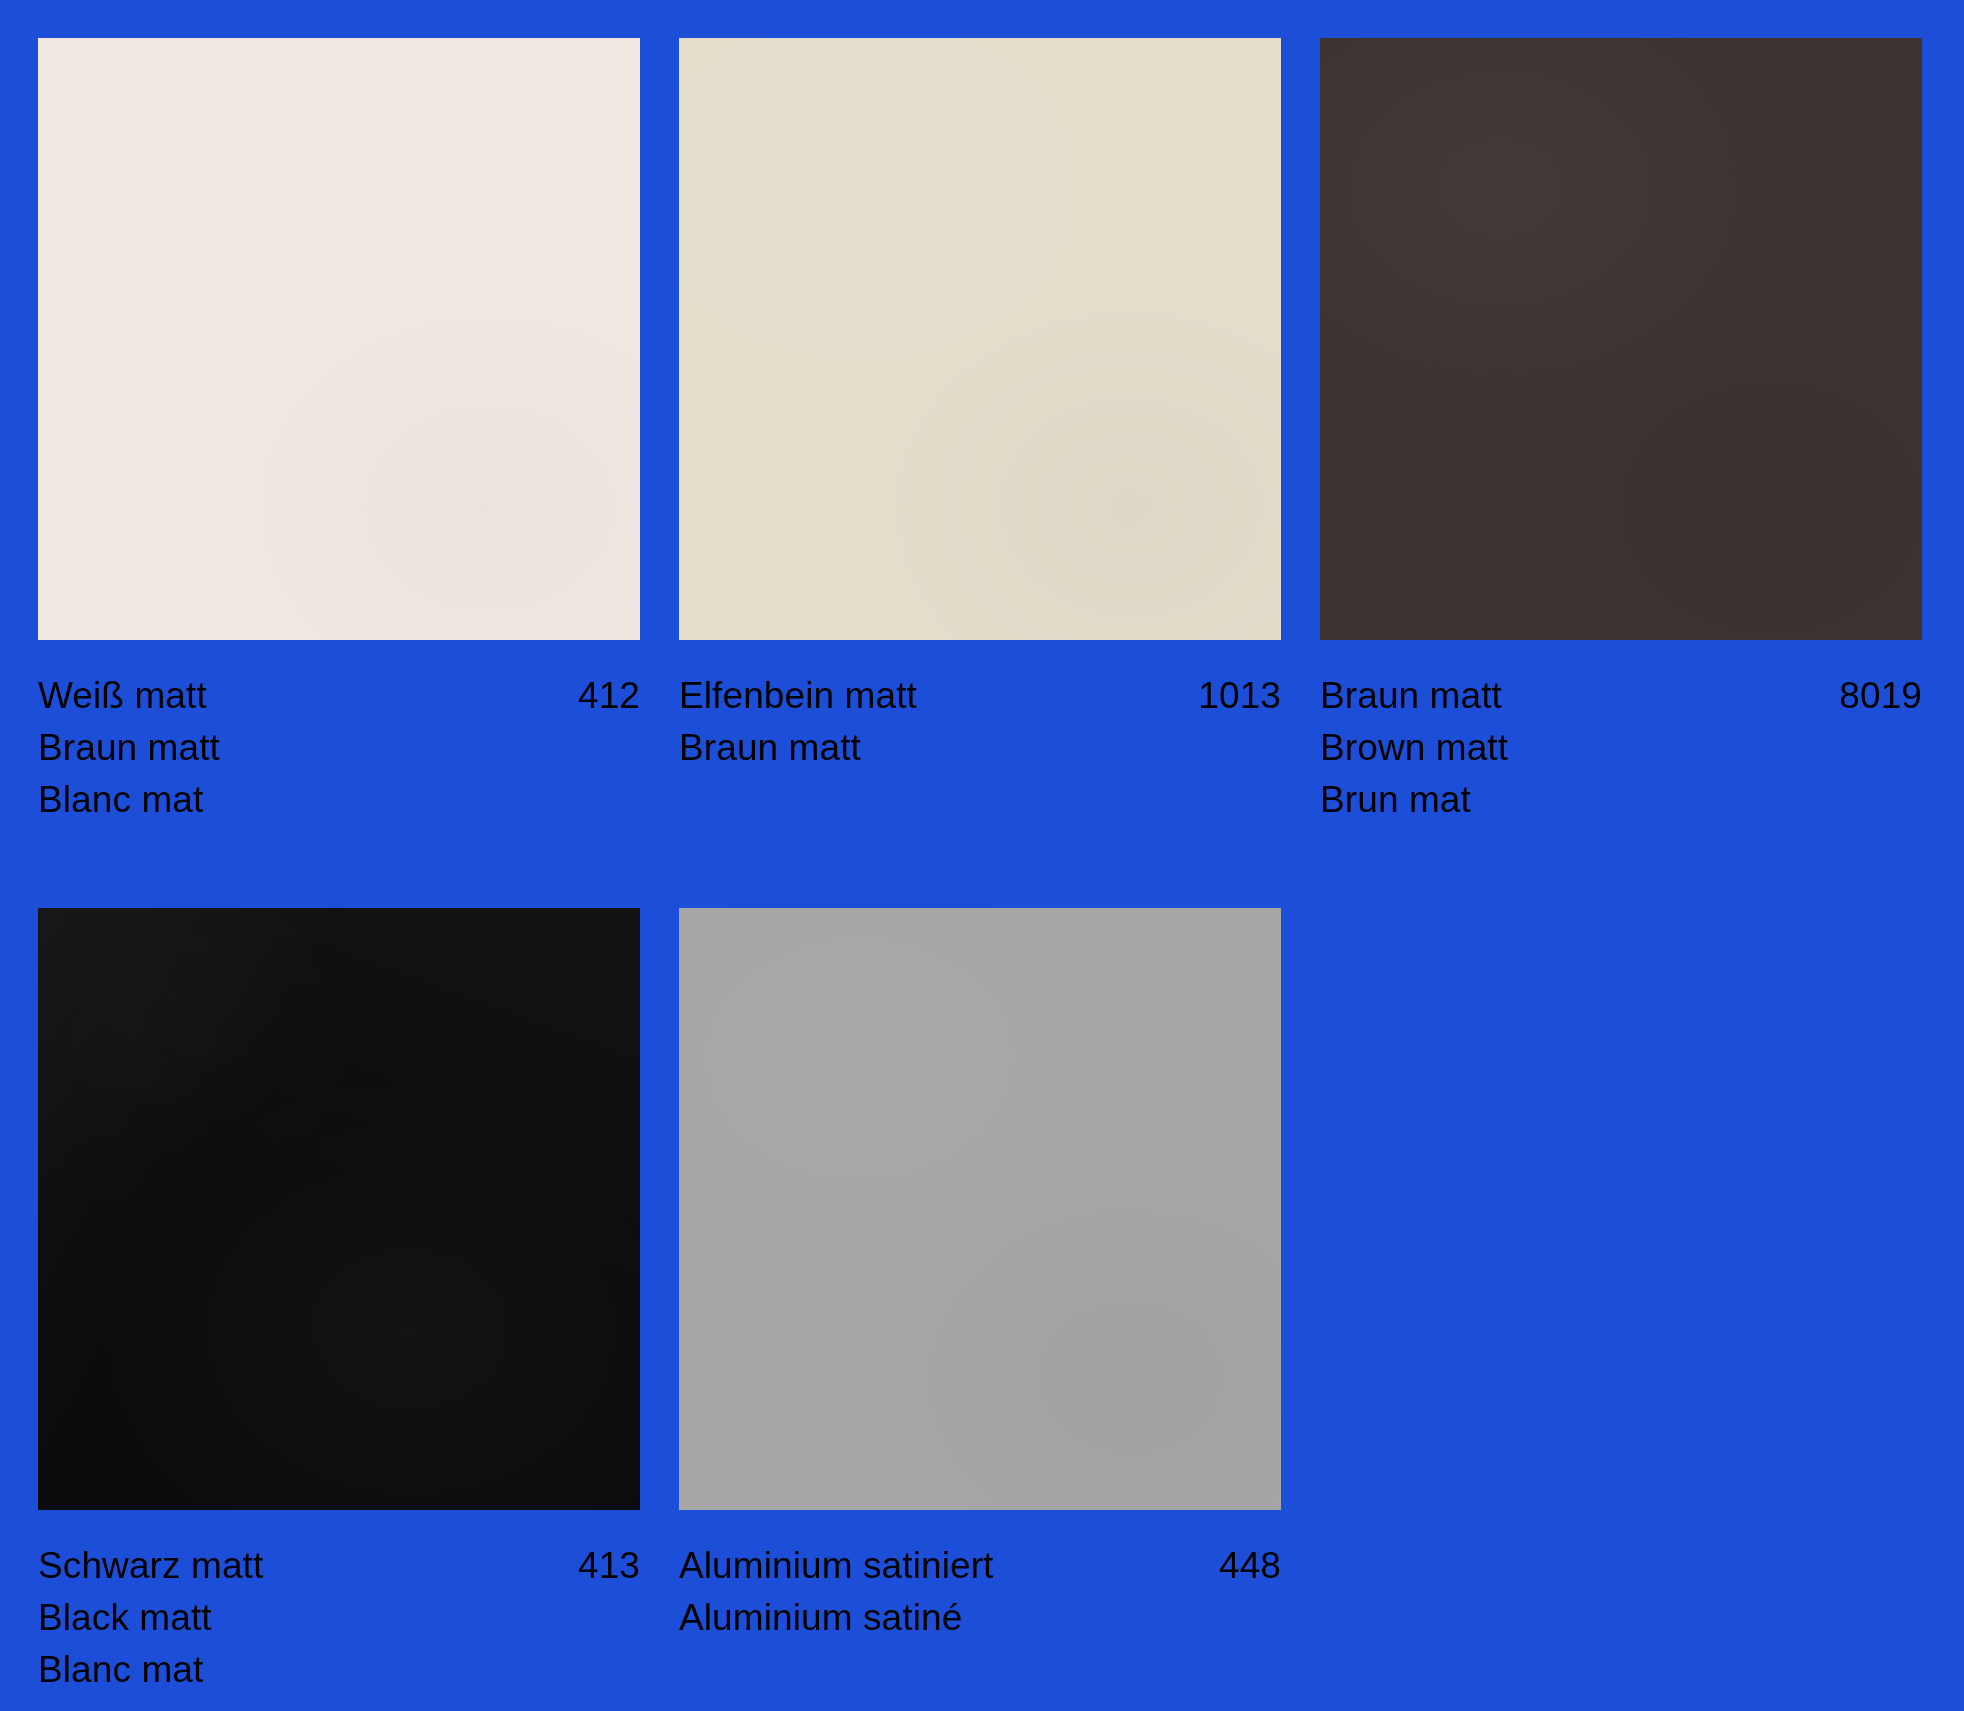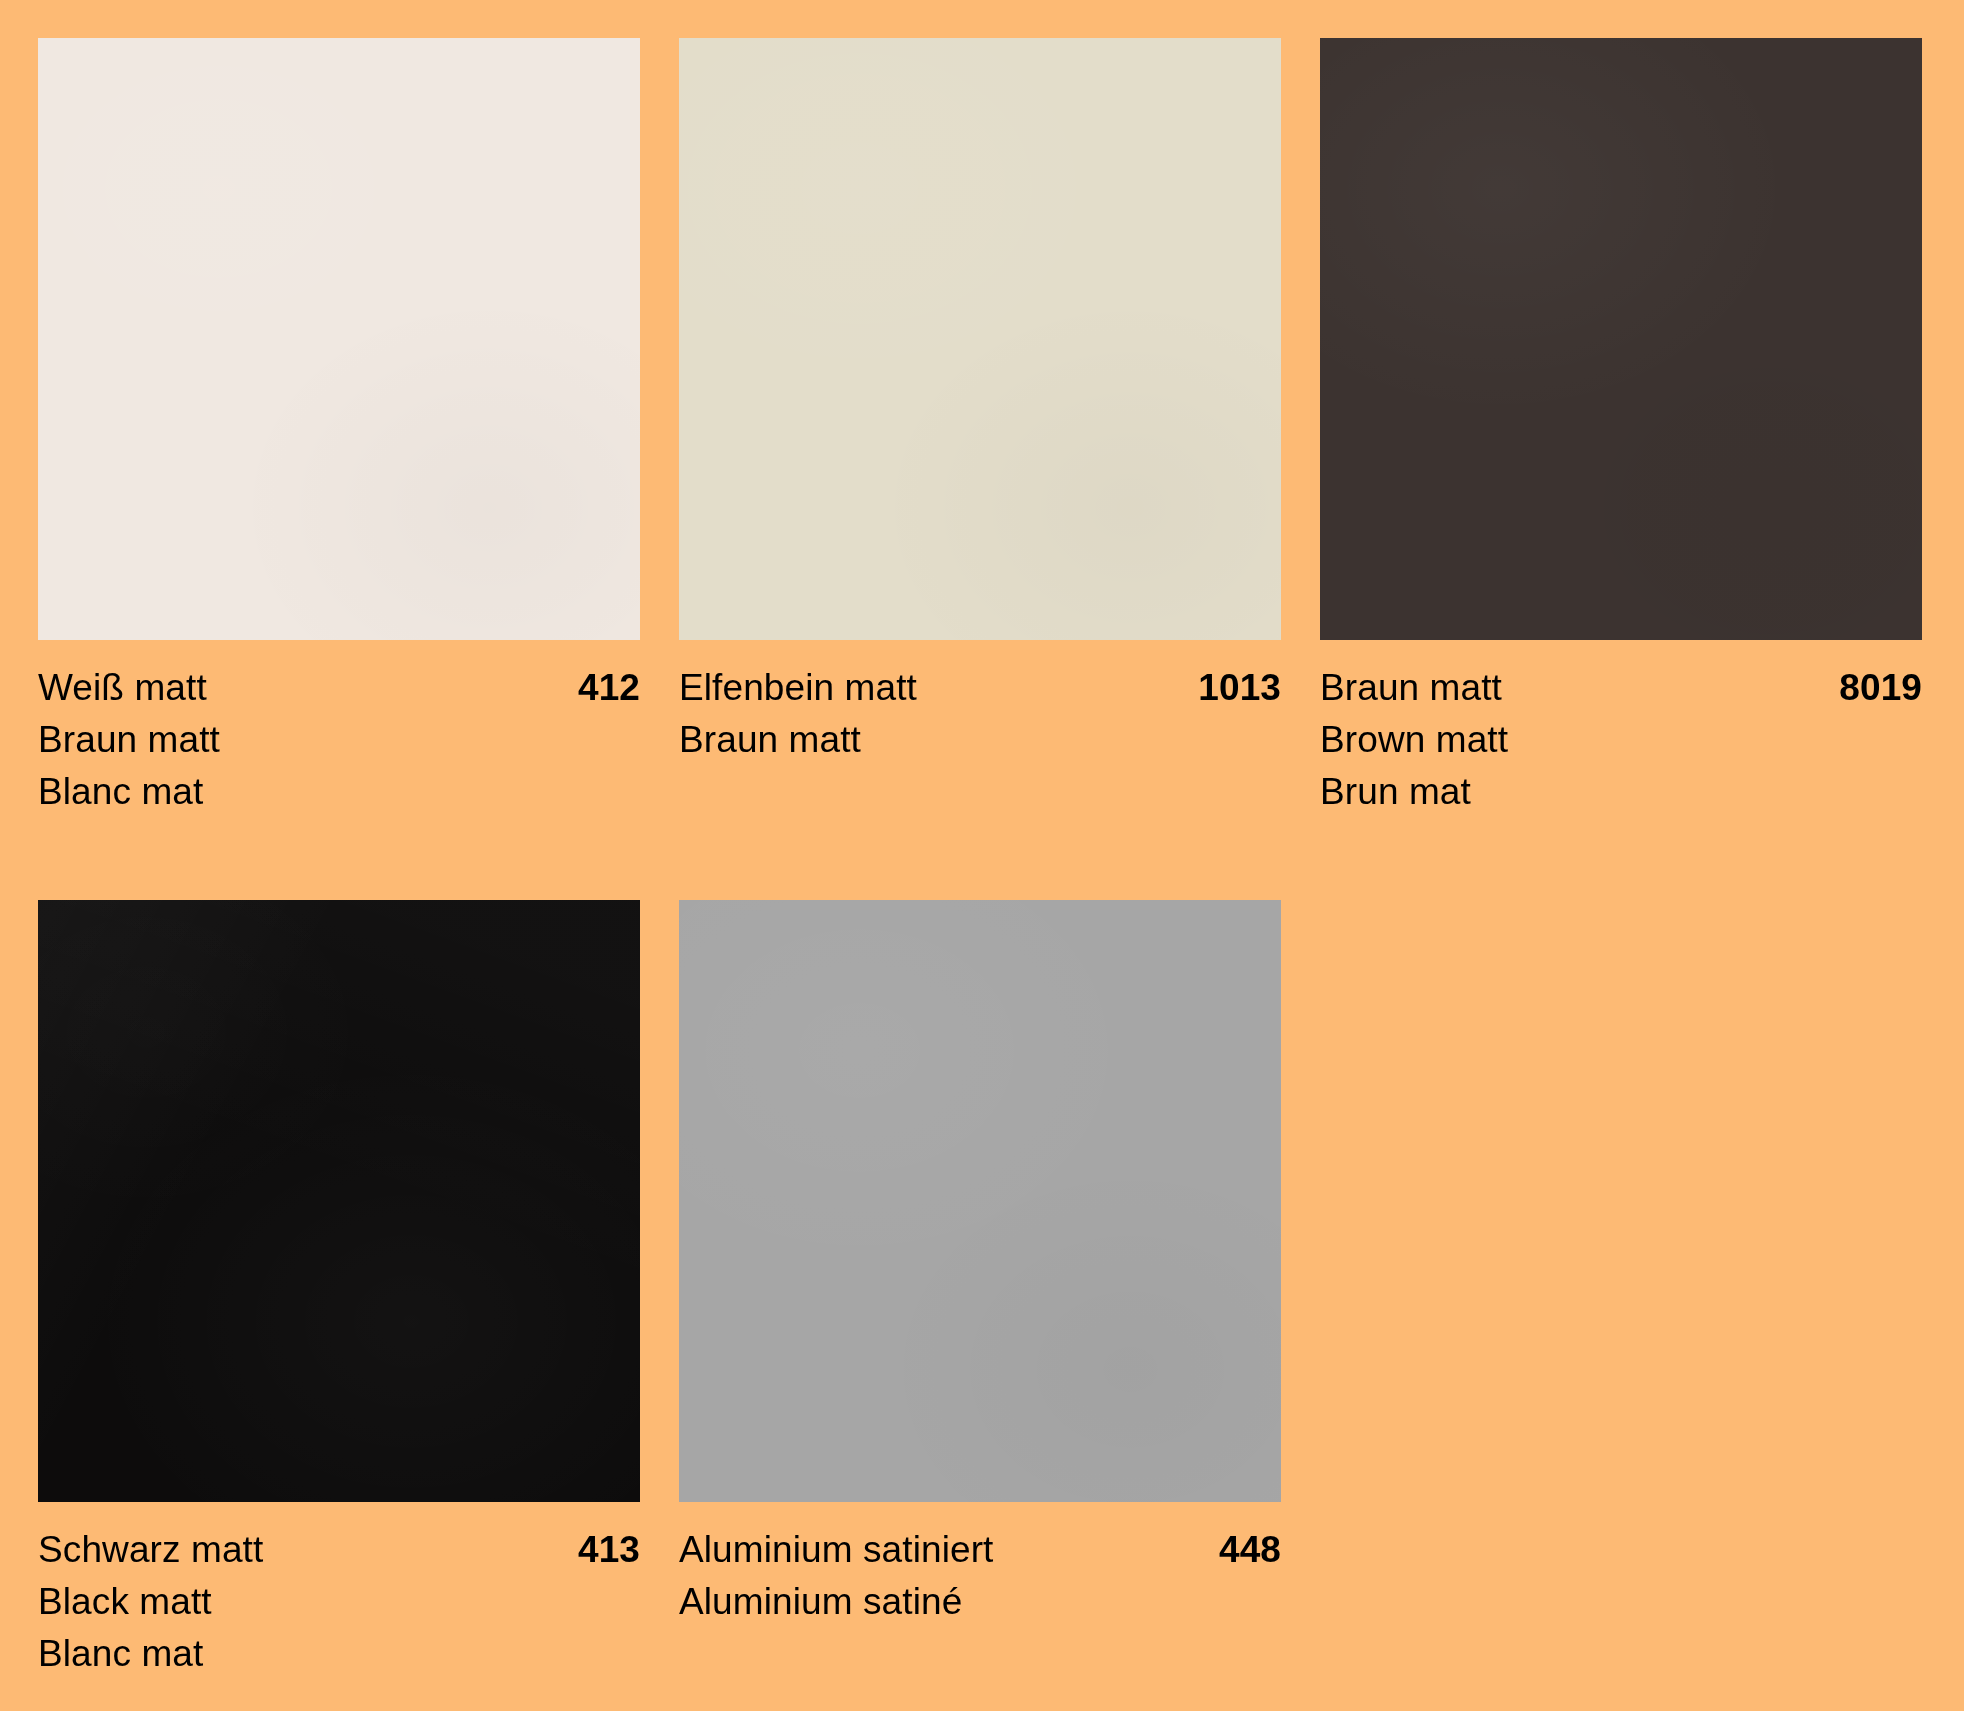--- a/index.html
+++ b/index.html
@@ -13,21 +13,21 @@
     height: 1711px;
     font-family: "Liberation Sans", sans-serif;
     color: #000000;
     overflow: hidden;
   }
 
   .sheet {
     position: relative;
     width: 1964px;
     height: 1711px;
-    background: #fdba74;
+    background: #1d4ed8;
     padding: 16px;
     box-sizing: border-box;
   }
 
   .swatch-grid {
     position: absolute;
     left: 38px;
     top: 38px;
     width: 1884px;
     display: grid;
@@ -93,22 +93,23 @@
     font-size: 37px;
     line-height: 52px;
     letter-spacing: 0.1px;
     white-space: nowrap;
   }
 
   .caption-line .name-de {
     font-weight: 400;
   }
   .caption-line .code {
-    font-weight: 700;
+    font-weight: 400;
     padding-left: 24px;
+    margin-top: 8px;
   }
   .caption-sub {
     font-size: 37px;
     line-height: 52px;
     font-weight: 400;
     letter-spacing: 0.1px;
     white-space: nowrap;
   }
 </style>
 </head>

